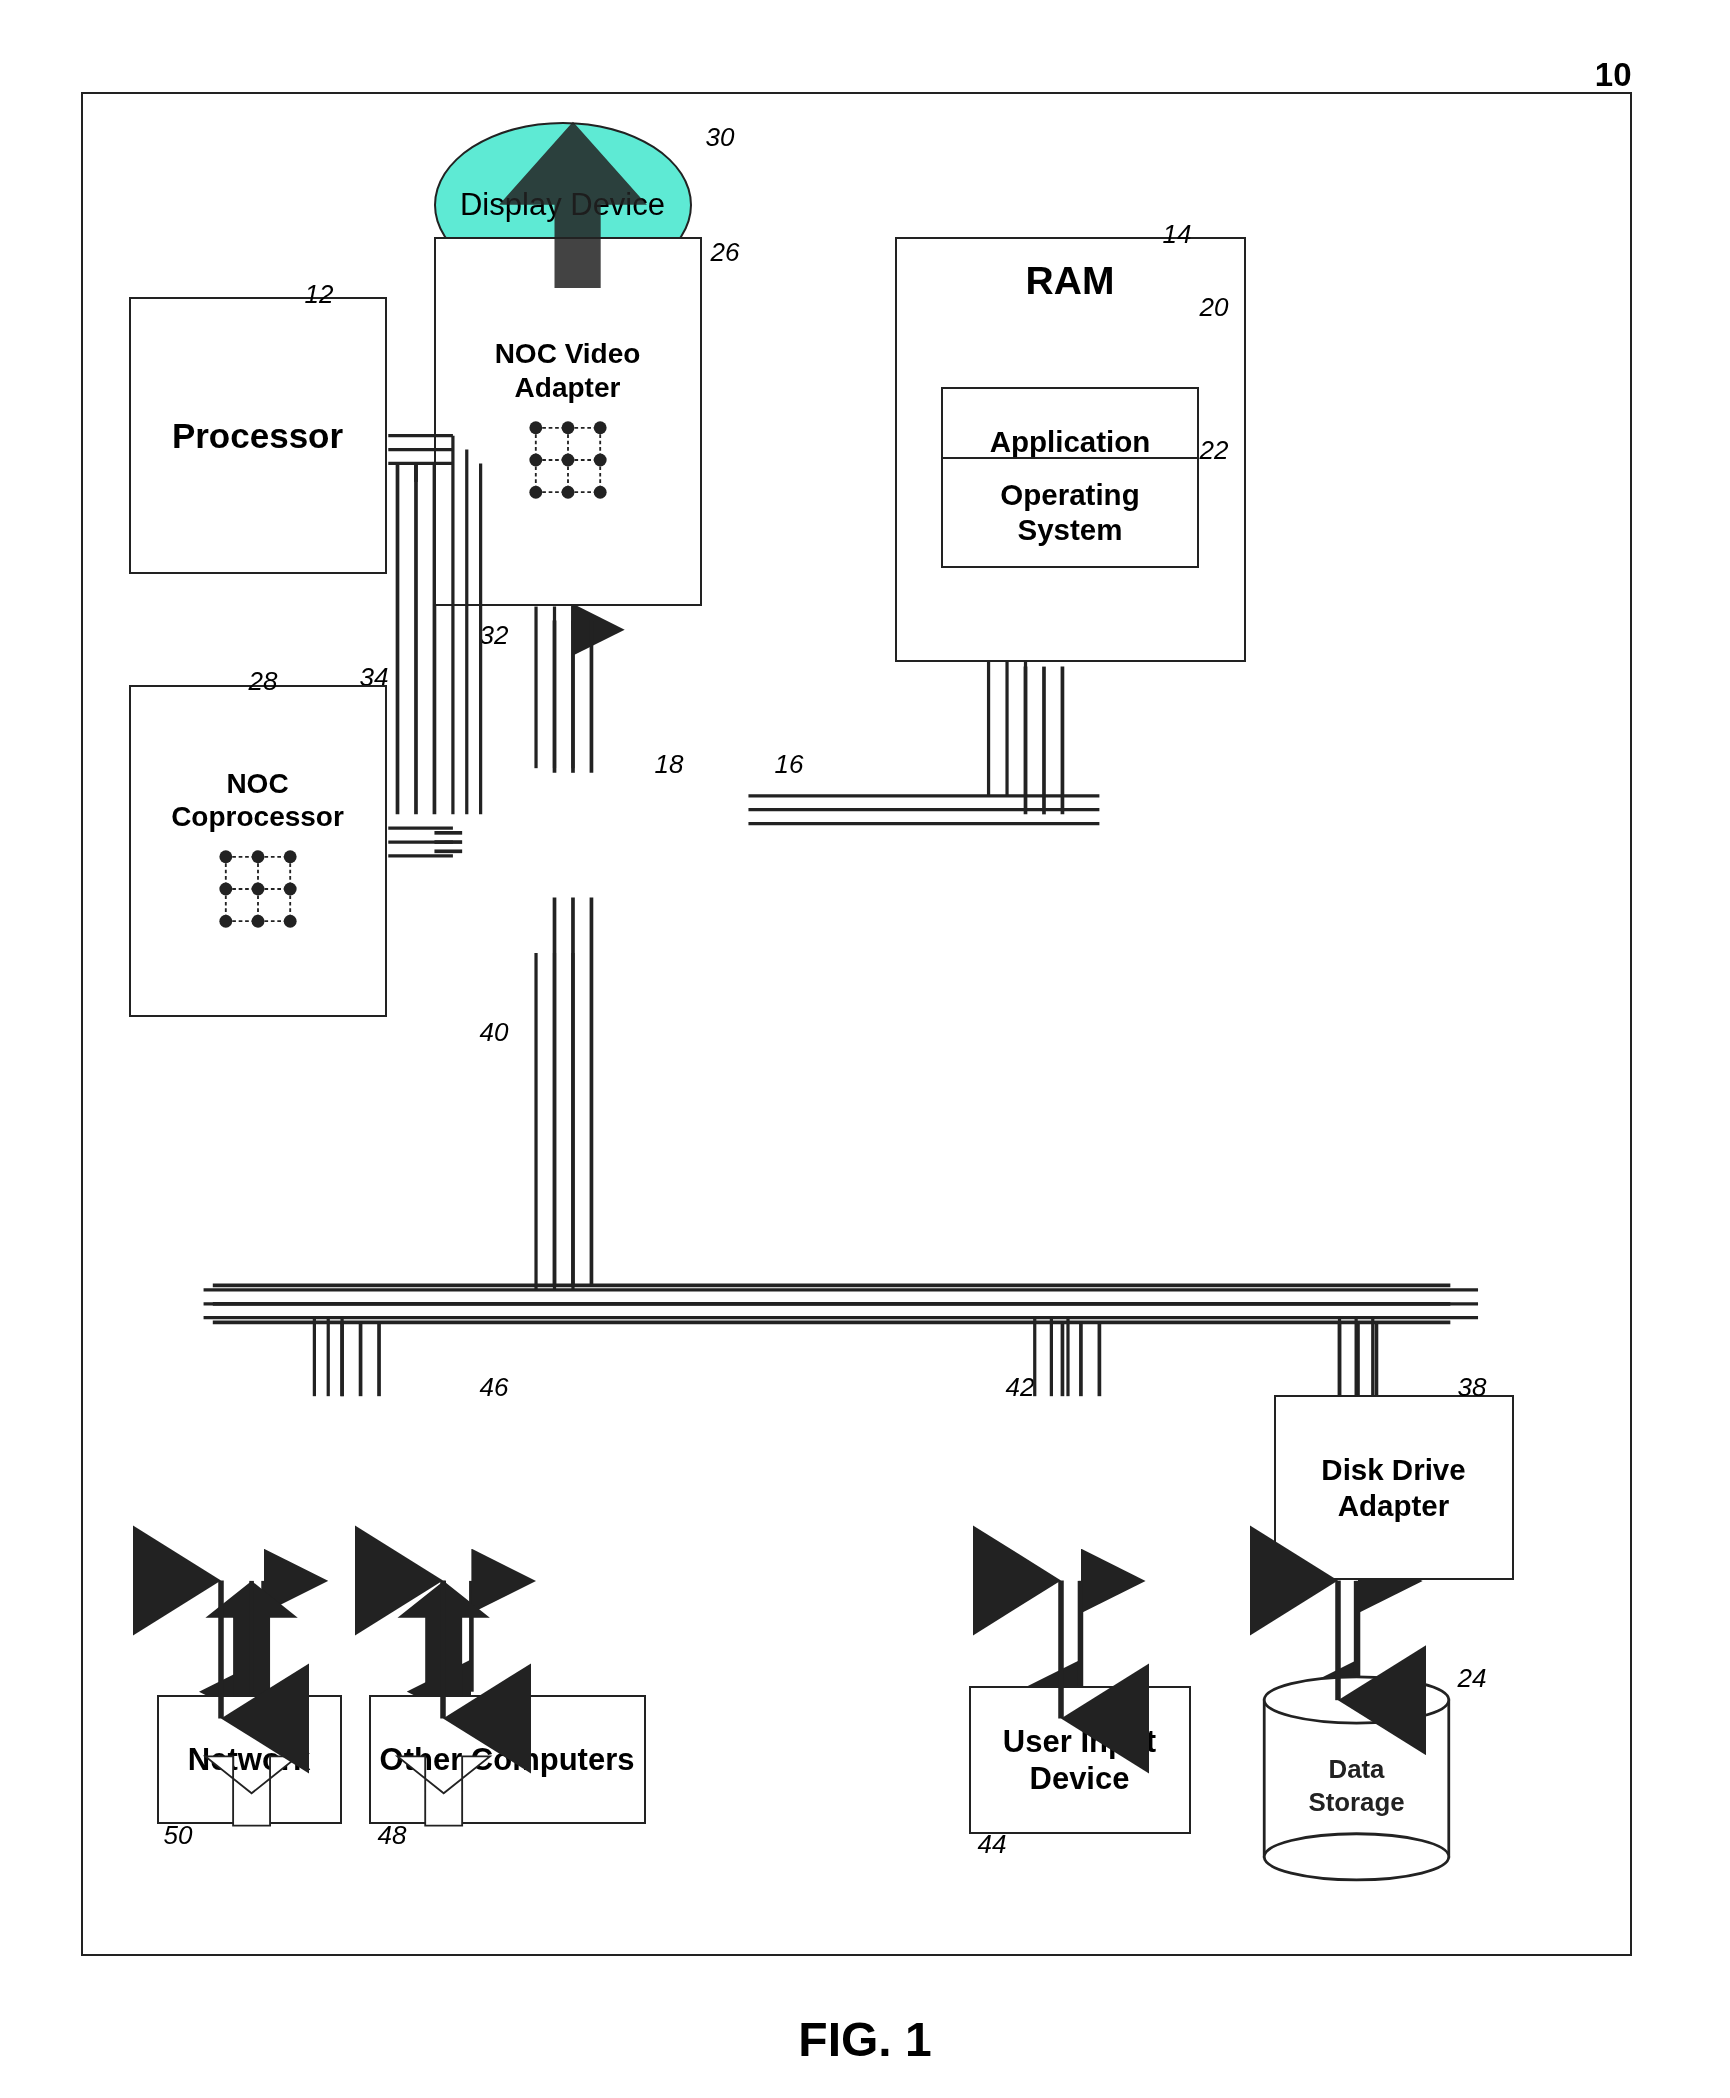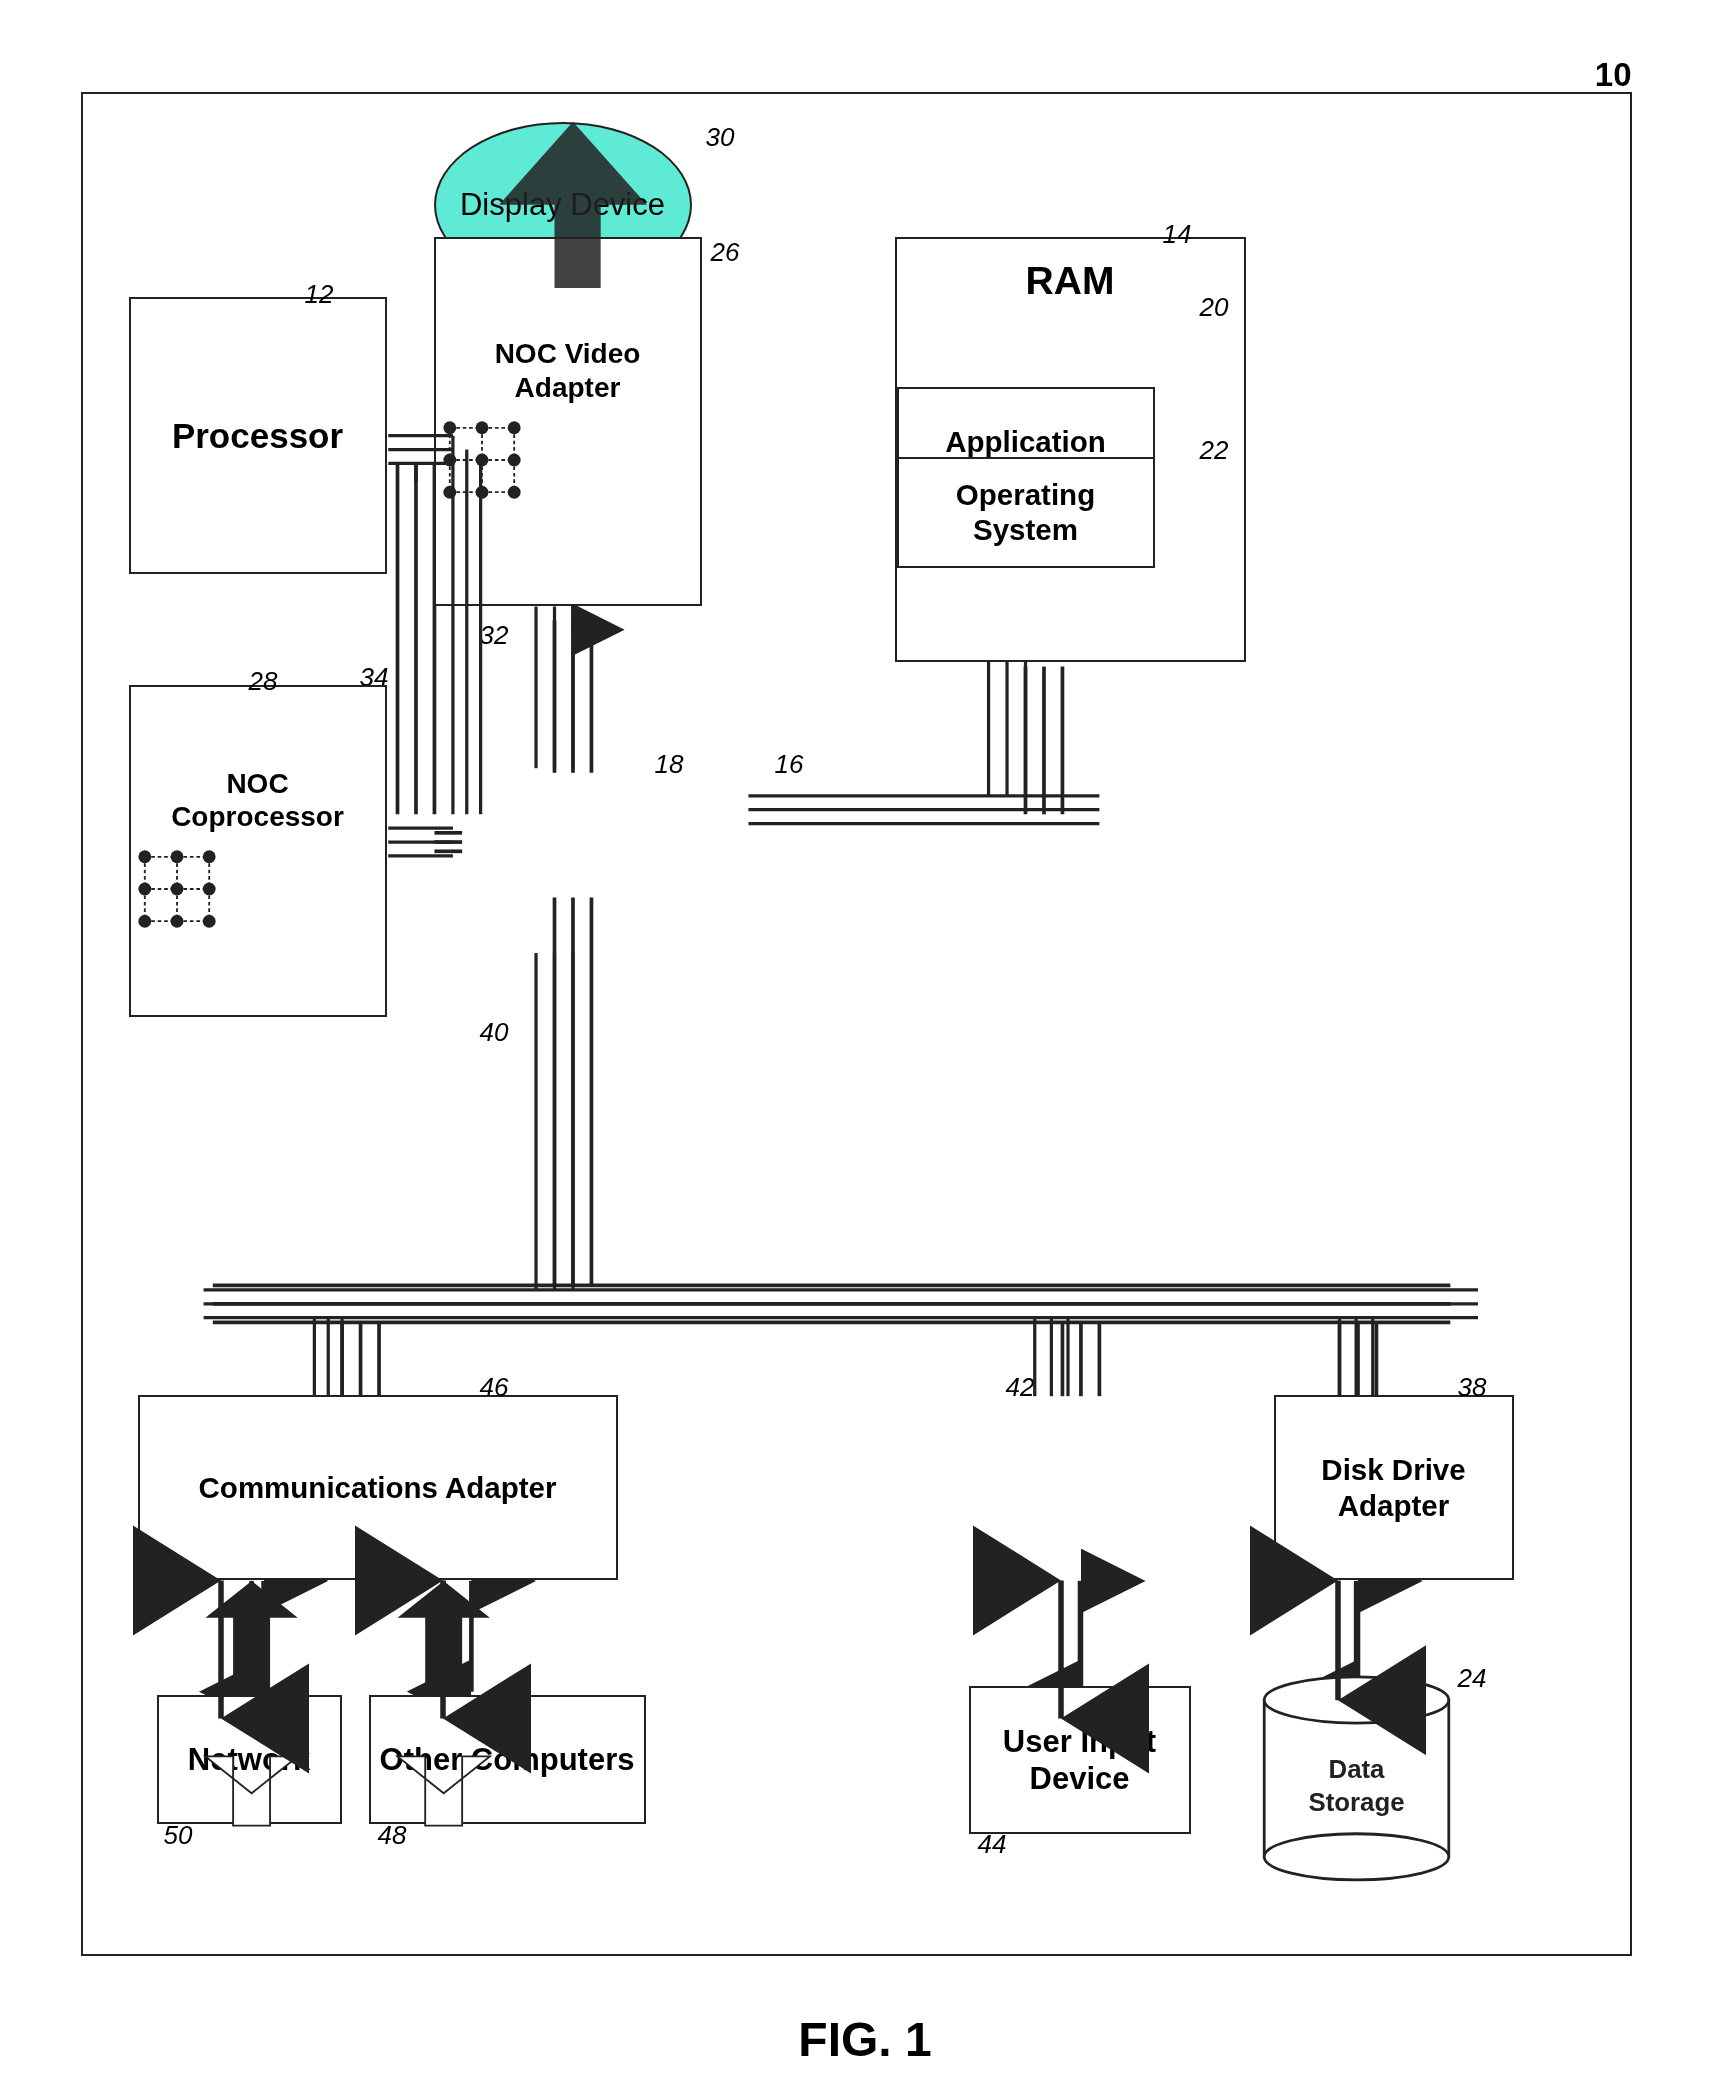--- a/index.html
+++ b/index.html
@@ -44,20 +44,21 @@
       font-size: 26px;
       font-style: italic;
     }
     
     .component-box {
       position: absolute;
       border: 2.8px solid #222;
       background: #fff;
       display: flex;
       flex-direction: column;
+      align-items: center;
       justify-content: center;
       text-align: center;
     }
     .component-box .label {
       font-size: 29.5px;
       font-weight: bold;
       line-height: 1.2;
     }
     
     .ellipse-box {
@@ -272,23 +273,20 @@
         <circle cx="50" cy="50" r="7" fill="#222"></circle>
         <circle cx="85" cy="50" r="7" fill="#222"></circle>
         <circle cx="15" cy="85" r="7" fill="#222"></circle>
         <circle cx="50" cy="85" r="7" fill="#222"></circle>
         <circle cx="85" cy="85" r="7" fill="#222"></circle>
       </svg>
     </div>
 
     <div class="ref-num" style="top:572px;left:166px;">28</div>
 
-    <div class="component-box" style="width:480px;height:185px;top:1301px;left:55px;">
-      <span class="label" style="font-size:29.5px;">Communications Adapter</span>
-    </div>
 
     <div class="ref-num" style="top:1278px;left:397px;">46</div>
 
 
     <div class="ref-num" style="top:1278px;left:923px;">42</div>
 
     <div class="component-box" style="width:240px;height:185px;top:1301px;left:1191px;">
       <span class="label" style="font-size:29.5px;">Disk Drive<br>Adapter</span>
     </div>
 

